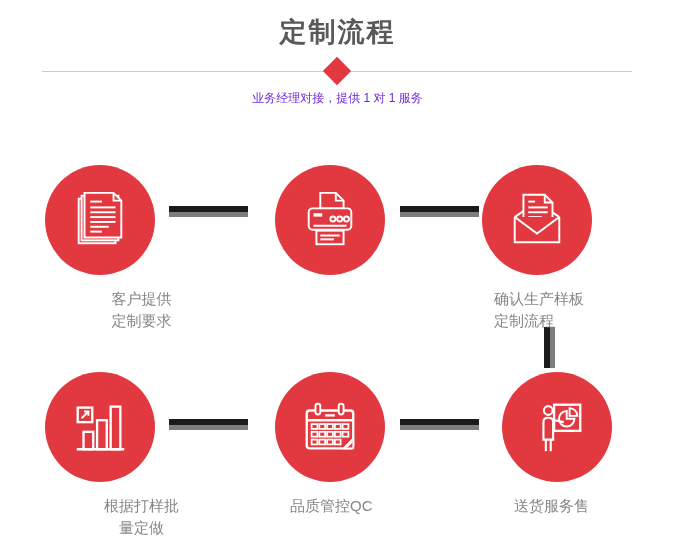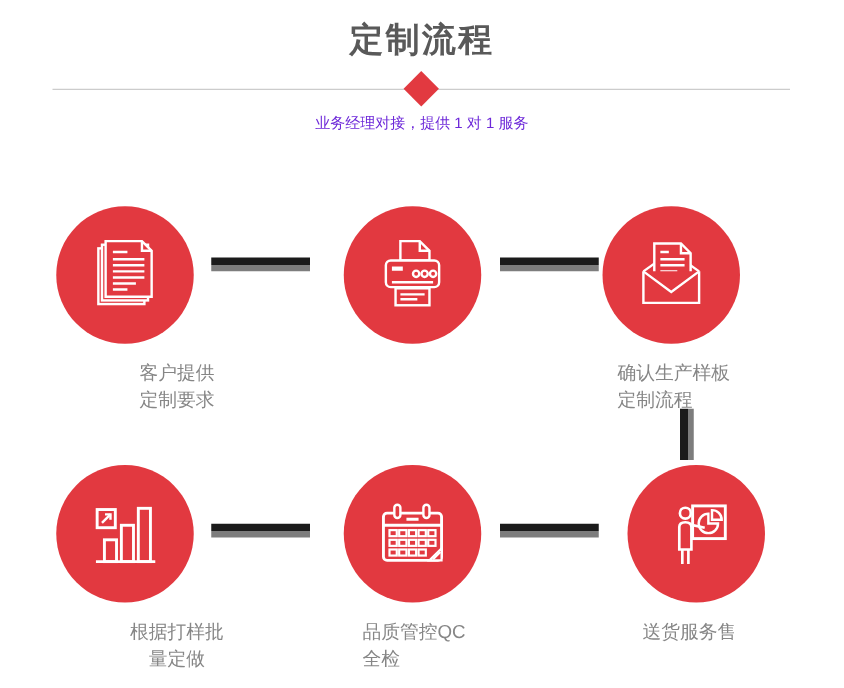--- a/index.html
+++ b/index.html
@@ -189,21 +189,20 @@
             <rect x="21" y="45" width="6" height="5"></rect>
             <rect x="29" y="45" width="6" height="5"></rect>
             <rect x="37" y="45" width="6" height="5"></rect>
         </g>
         <path d="M46,54 L56,44 V54 Z" fill="#e23940" stroke-width="1.8"></path>
         <path d="M49,53 L55,47" stroke-width="1.8"></path>
       </svg>
     </div>
     <div class="label">
       <span>品质管控QC</span>
-      <span>全检</span>
     </div>
   </div>
 
   <div class="step s6 col3">
     <div class="circle">
       <svg class="icon-svg" width="62" height="62" viewBox="0 0 64 64" fill="none" stroke="#ffffff" stroke-width="2.2">
         <rect x="29" y="9" width="27" height="27" stroke-width="2.4"></rect>
         <path d="M42,23.5 L42,15.5 A8,8 0 1 0 50,23.5 Z" fill="#e23940" stroke-width="2"></path>
         <path d="M45,12.5 A8,8 0 0 1 53,20.5 L45,20.5 Z" fill="#e23940" stroke-width="2"></path>
         <circle cx="23" cy="15" r="4.5" fill="#e23940"></circle>

